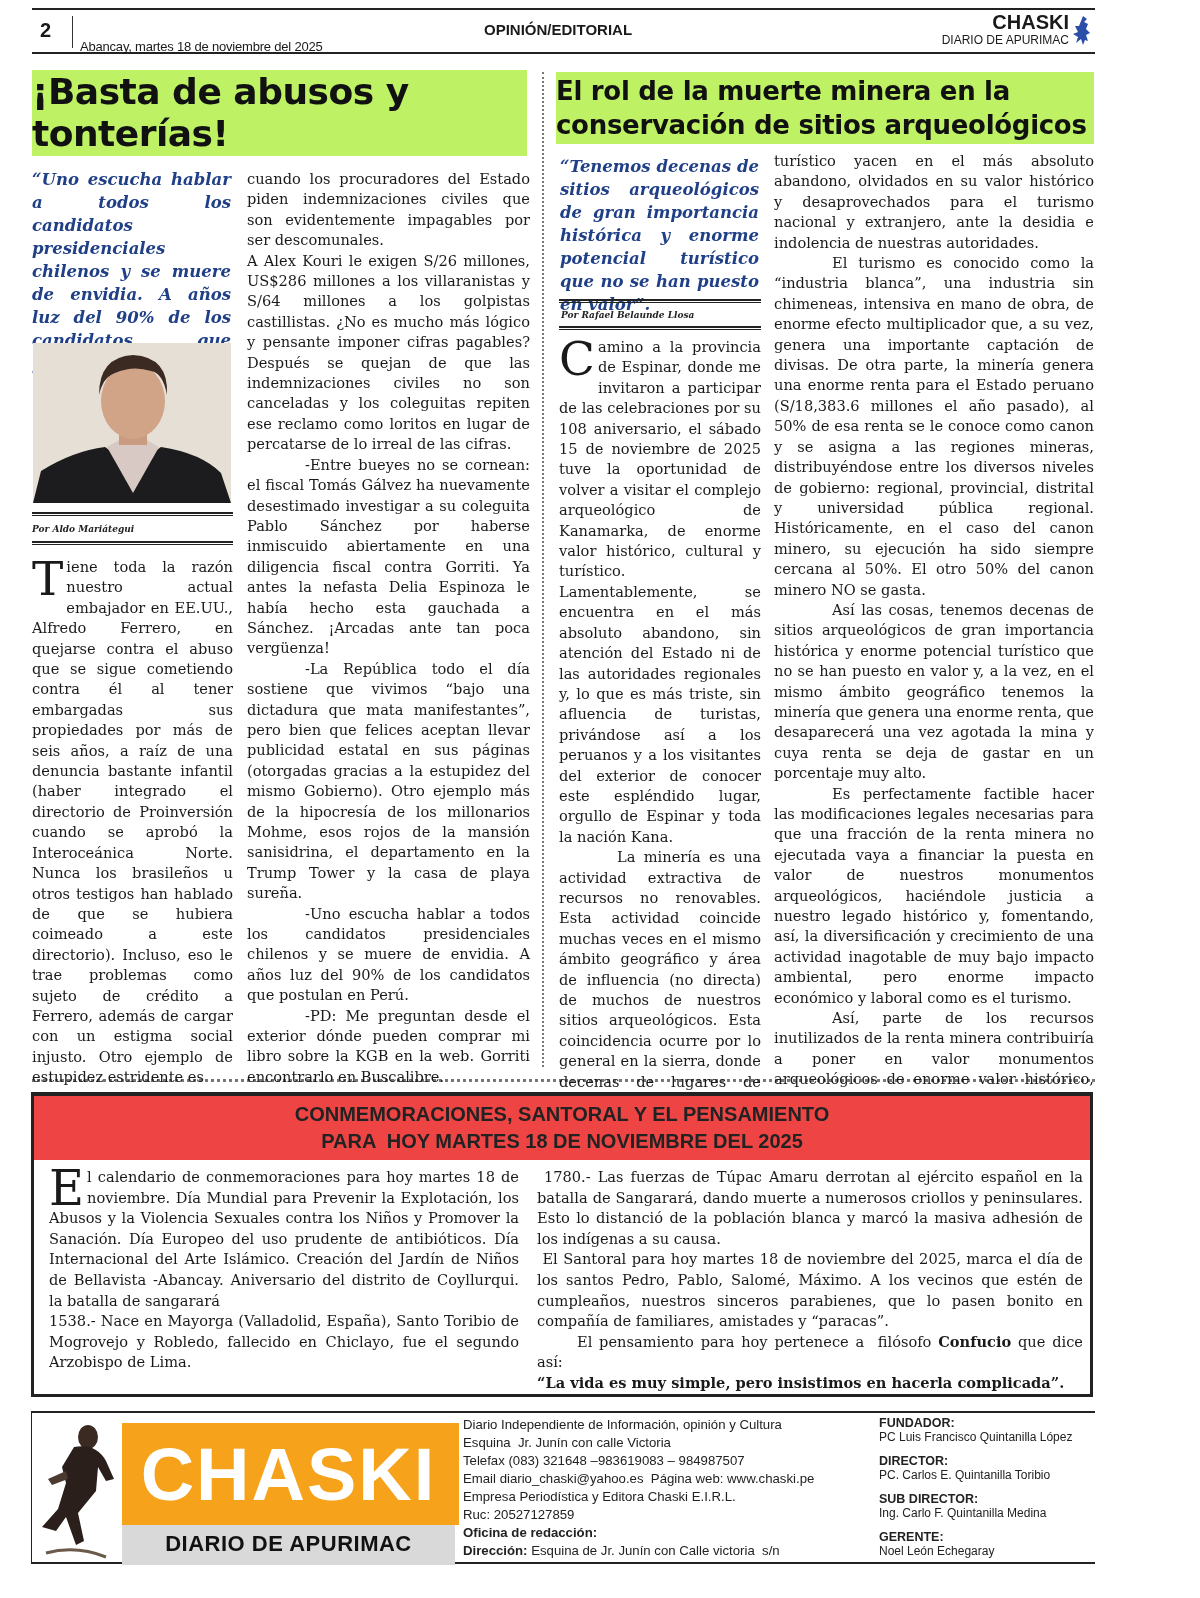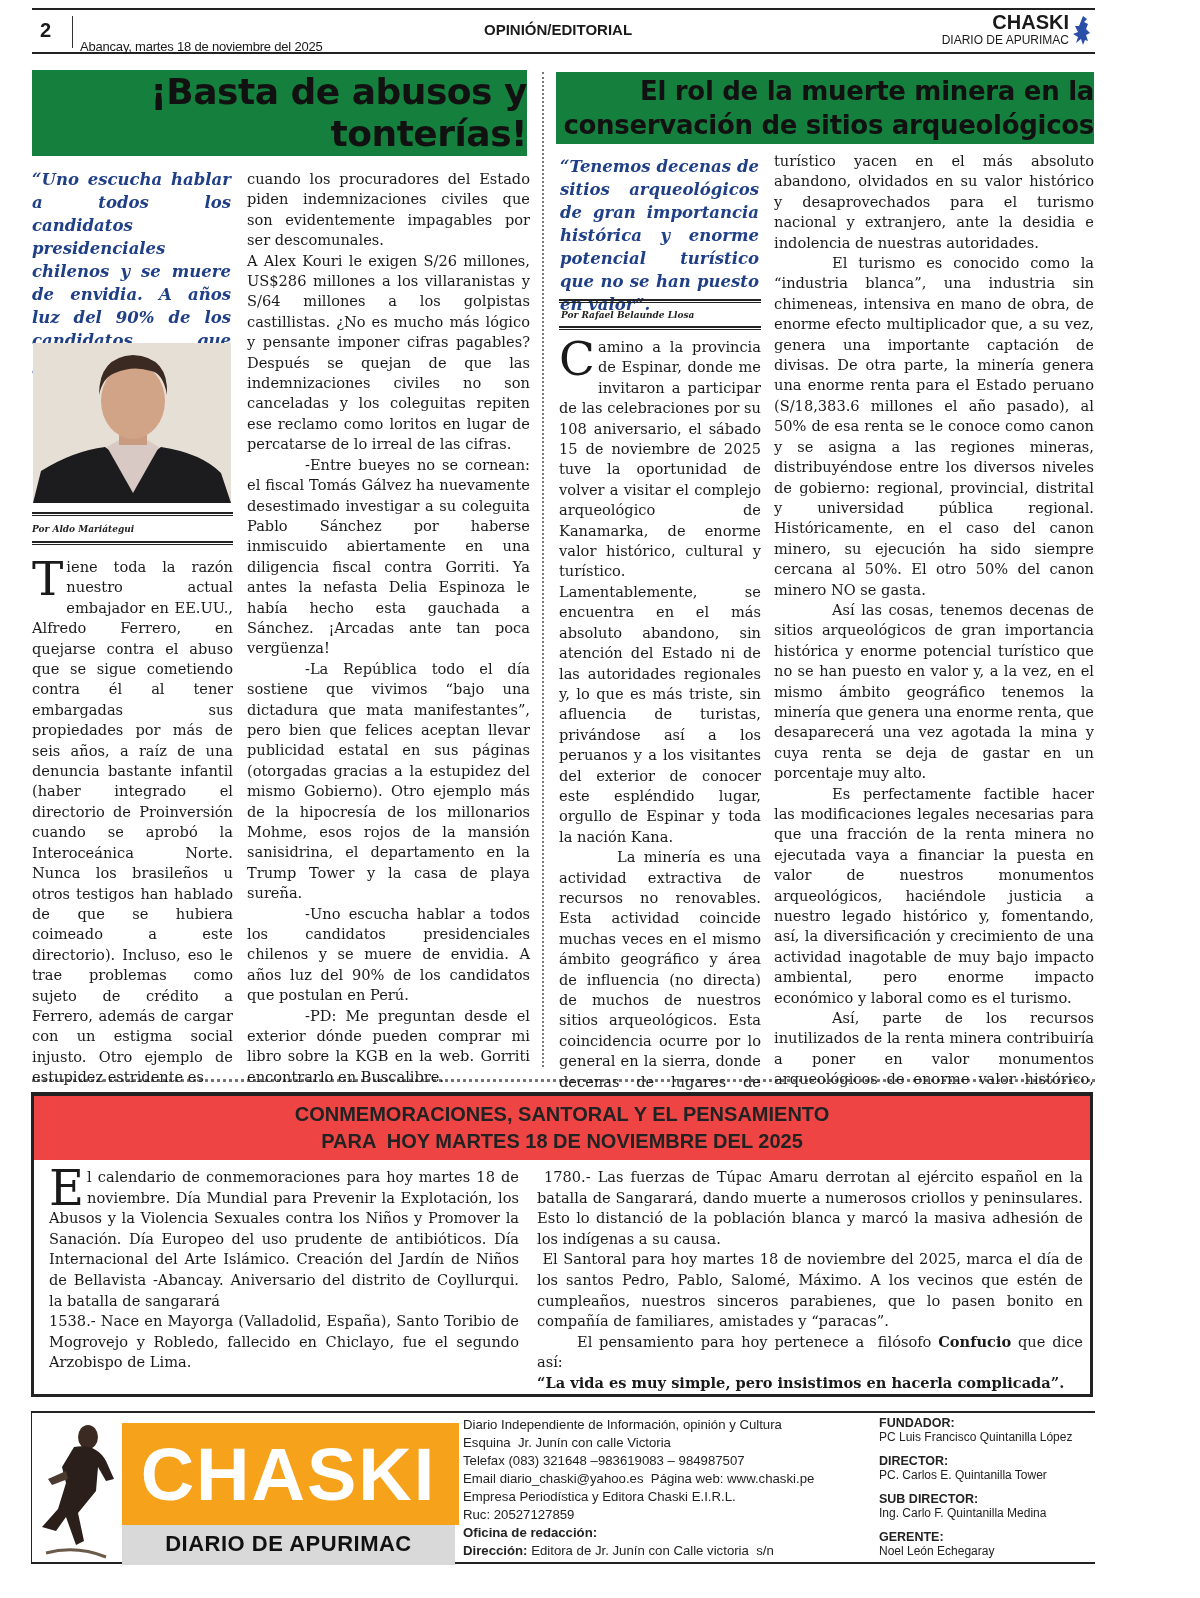--- a/index.html
+++ b/index.html
@@ -21,21 +21,21 @@
   .brand-top .b2 { font-size: 12px; line-height: 14px; }
   .brand-icon { position: absolute; right: 2px; top: 4px; width: 22px; height: 36px; }
 
   
   .vsep { position: absolute; left: 542px; top: 72px; width: 0; height: 995px;
           border-left: 2px dotted #777; }
   .hsep { position: absolute; left: 32px; top: 1079px; width: 1063px; height: 0;
           border-top: 3px dotted #777; }
 
   
-  .headline { position: absolute; background: #15803d; text-align: right;
+  .headline { position: absolute; background: #bef264; text-align: left;
               font-family: "DejaVu Sans", sans-serif; font-weight: bold; color: #111; }
   .hl-left { left: 32px; top: 70px; width: 495px; height: 86px; font-size: 36px; line-height: 42px; padding-top: 1px; letter-spacing: -0.5px; }
   .hl-right { left: 556px; top: 72px; width: 538px; height: 72px; font-size: 26px; line-height: 34px; padding-top: 2px; letter-spacing: -0.3px; }
 
   
   .pullquote { position: absolute; color: #1f3f86; font-family: "DejaVu Serif", serif;
                font-weight: bold; font-style: italic; font-size: 16.5px; line-height: 23px; text-align: justify; }
   .pq-left { left: 32px; top: 168px; width: 199px; }
   .pq-right { left: 560px; top: 155px; width: 199px; }
 
@@ -198,26 +198,26 @@
   <div class="orange-strip"></div>
 
   <div class="info">
     <div>Diario Independiente de Información, opinión y Cultura</div>
     <div style="white-space:pre;">Esquina  Jr. Junín con calle Victoria</div>
     <div>Telefax (083) 321648 –983619083 – 984987507</div>
     <div style="white-space:pre;">Email diario_chaski@yahoo.es  Página web: www.chaski.pe</div>
     <div>Empresa Periodística y Editora Chaski E.I.R.L.</div>
     <div>Ruc: 20527127859</div>
     <div class="lbl">Oficina de redacción:</div>
-    <div><span class="lbl">Dirección:</span><span style="white-space:pre;"> Editora de Jr. Junín con Calle victoria  s/n</span></div>
+    <div><span class="lbl">Dirección:</span><span style="white-space:pre;"> Esquina de Jr. Junín con Calle victoria  s/n</span></div>
   </div>
 
   <div class="staff">
     <div class="role">FUNDADOR:</div>
     <div class="name">PC Luis Francisco Quintanilla López</div>
     <div class="role">DIRECTOR:</div>
-    <div class="name">PC. Carlos E. Quintanilla Tower</div>
+    <div class="name">PC. Carlos E. Quintanilla Toribio</div>
     <div class="role">SUB DIRECTOR:</div>
     <div class="name">Ing. Carlo F. Quintanilla Medina</div>
     <div class="role">GERENTE:</div>
     <div class="name">Noel León Echegaray</div>
   </div>
 </div>
 
 </body></html>

